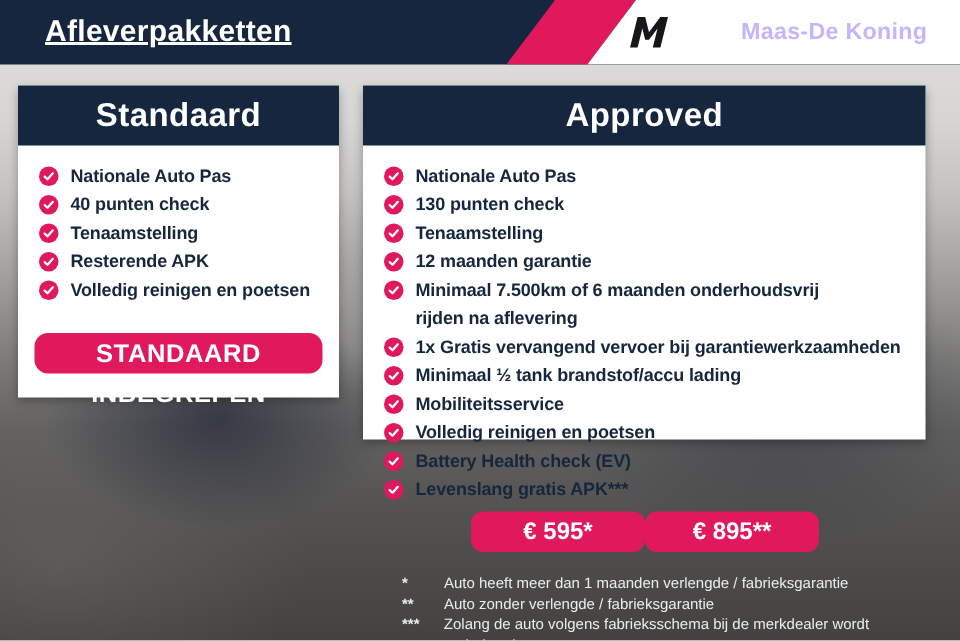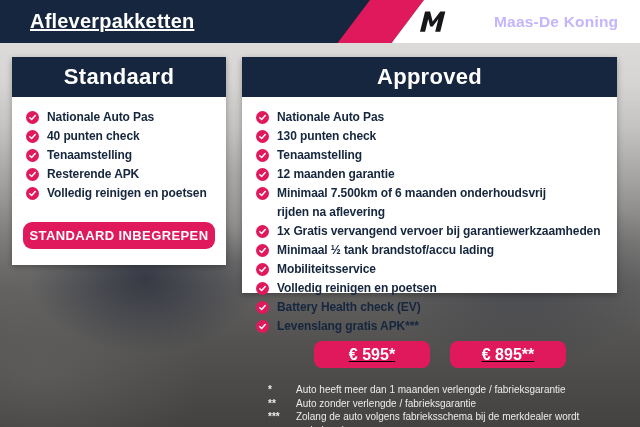--- a/index.html
+++ b/index.html
@@ -36,23 +36,23 @@
   .card.approved{left:242px;top:57px;width:375px;height:236px;}
   .card-head{height:40px;background:var(--navy);color:#fff;font-size:22px;font-weight:bold;text-align:center;line-height:40px;letter-spacing:.3px;}
 
   .features{list-style:none;margin:0;padding:11px 0 0 14px;}
   .feature{display:flex;align-items:flex-start;gap:8px;min-height:19px;}
   .check{flex:0 0 13px;width:13px;height:13px;border-radius:50%;background:var(--pink);margin-top:3px;display:flex;align-items:center;justify-content:center;}
   .check svg{width:9px;height:9px;display:block;}
   .feature-text{font-size:12px;font-weight:bold;color:var(--navy);line-height:19px;white-space:pre;letter-spacing:-0.1px;}
 
   .included-btn{margin:19px 11px 0 11px;height:27px;border-radius:9px;background:var(--pink);color:#fff;
-    font-size:13px;font-weight:bold;line-height:27px;text-align:center;letter-spacing:.4px;cursor:pointer;}
-
-  .prices{display:flex;gap:20px;margin:5px 0 0 72px;text-decoration:underline;}
+    font-size:17px;font-weight:bold;line-height:27px;text-align:center;letter-spacing:.4px;cursor:pointer;}
+
+  .prices{display:flex;margin:5px 0 0 72px;}
   .price-btn{width:116px;height:27px;border-radius:8px;background:var(--pink);color:#fff;
     font-size:16px;font-weight:bold;line-height:27px;text-align:center;cursor:pointer;}
 
   
   .footnotes{position:absolute;left:268px;top:383px;}
   .footnote{display:flex;line-height:13.5px;}
   .fn-marker{width:28px;font-size:10px;font-weight:bold;color:#ececec;}
   .fn-text{font-size:10px;color:#ececec;}
 </style>
 </head>

